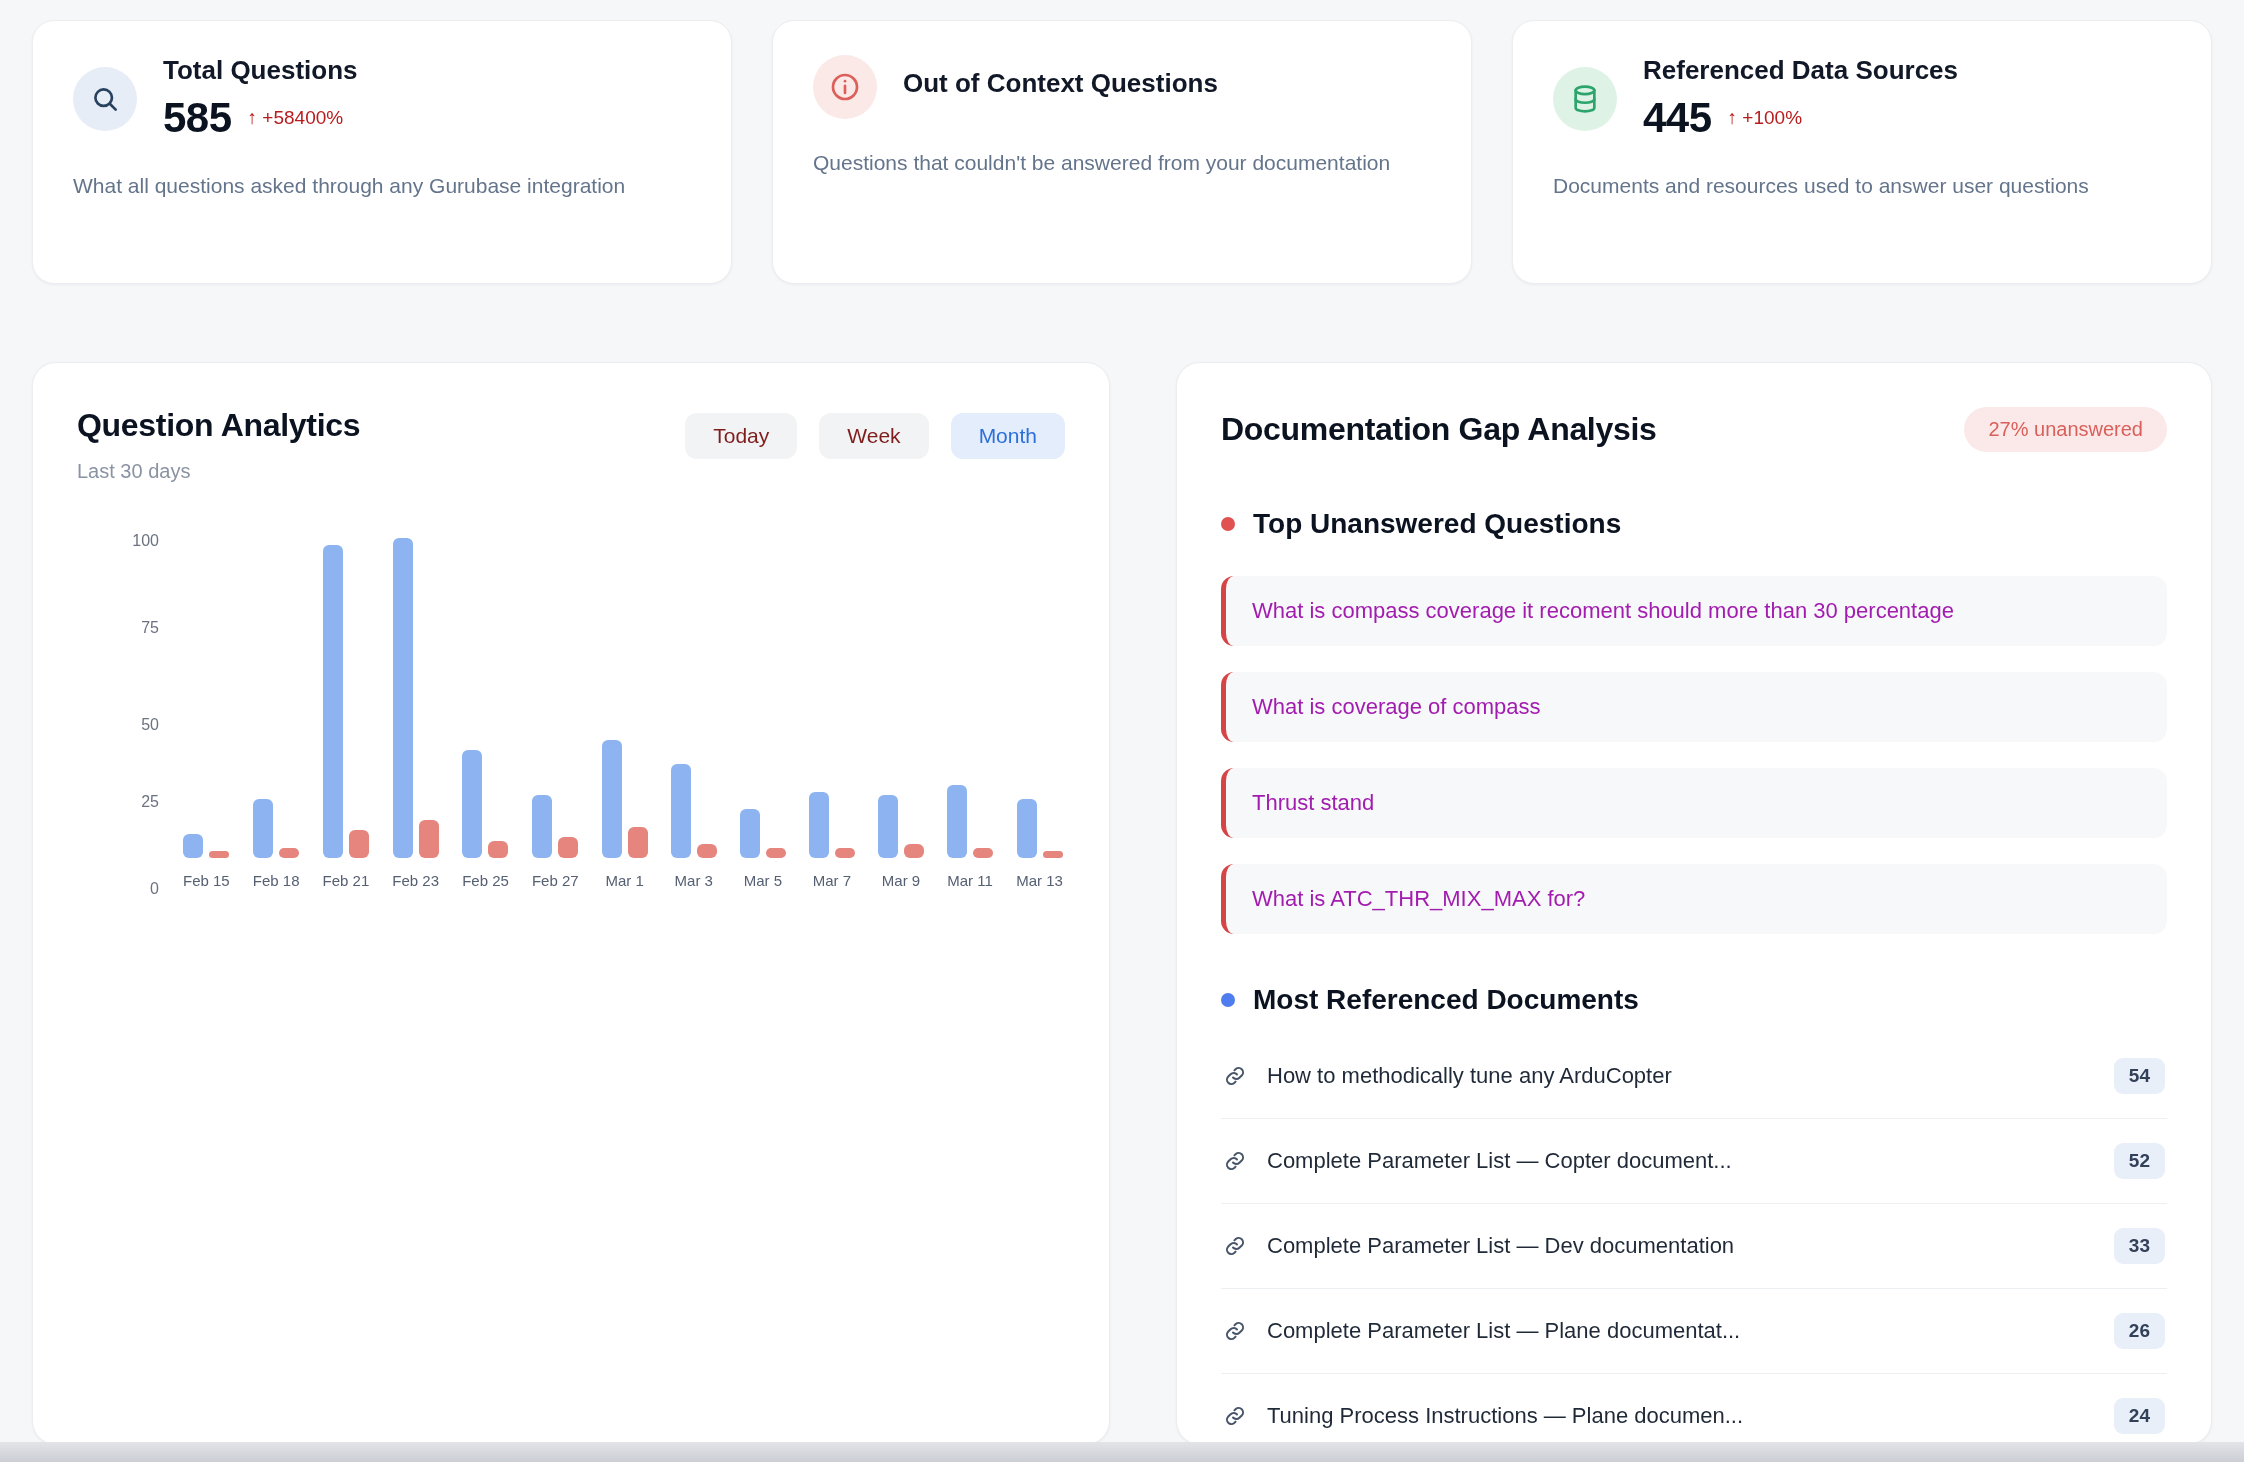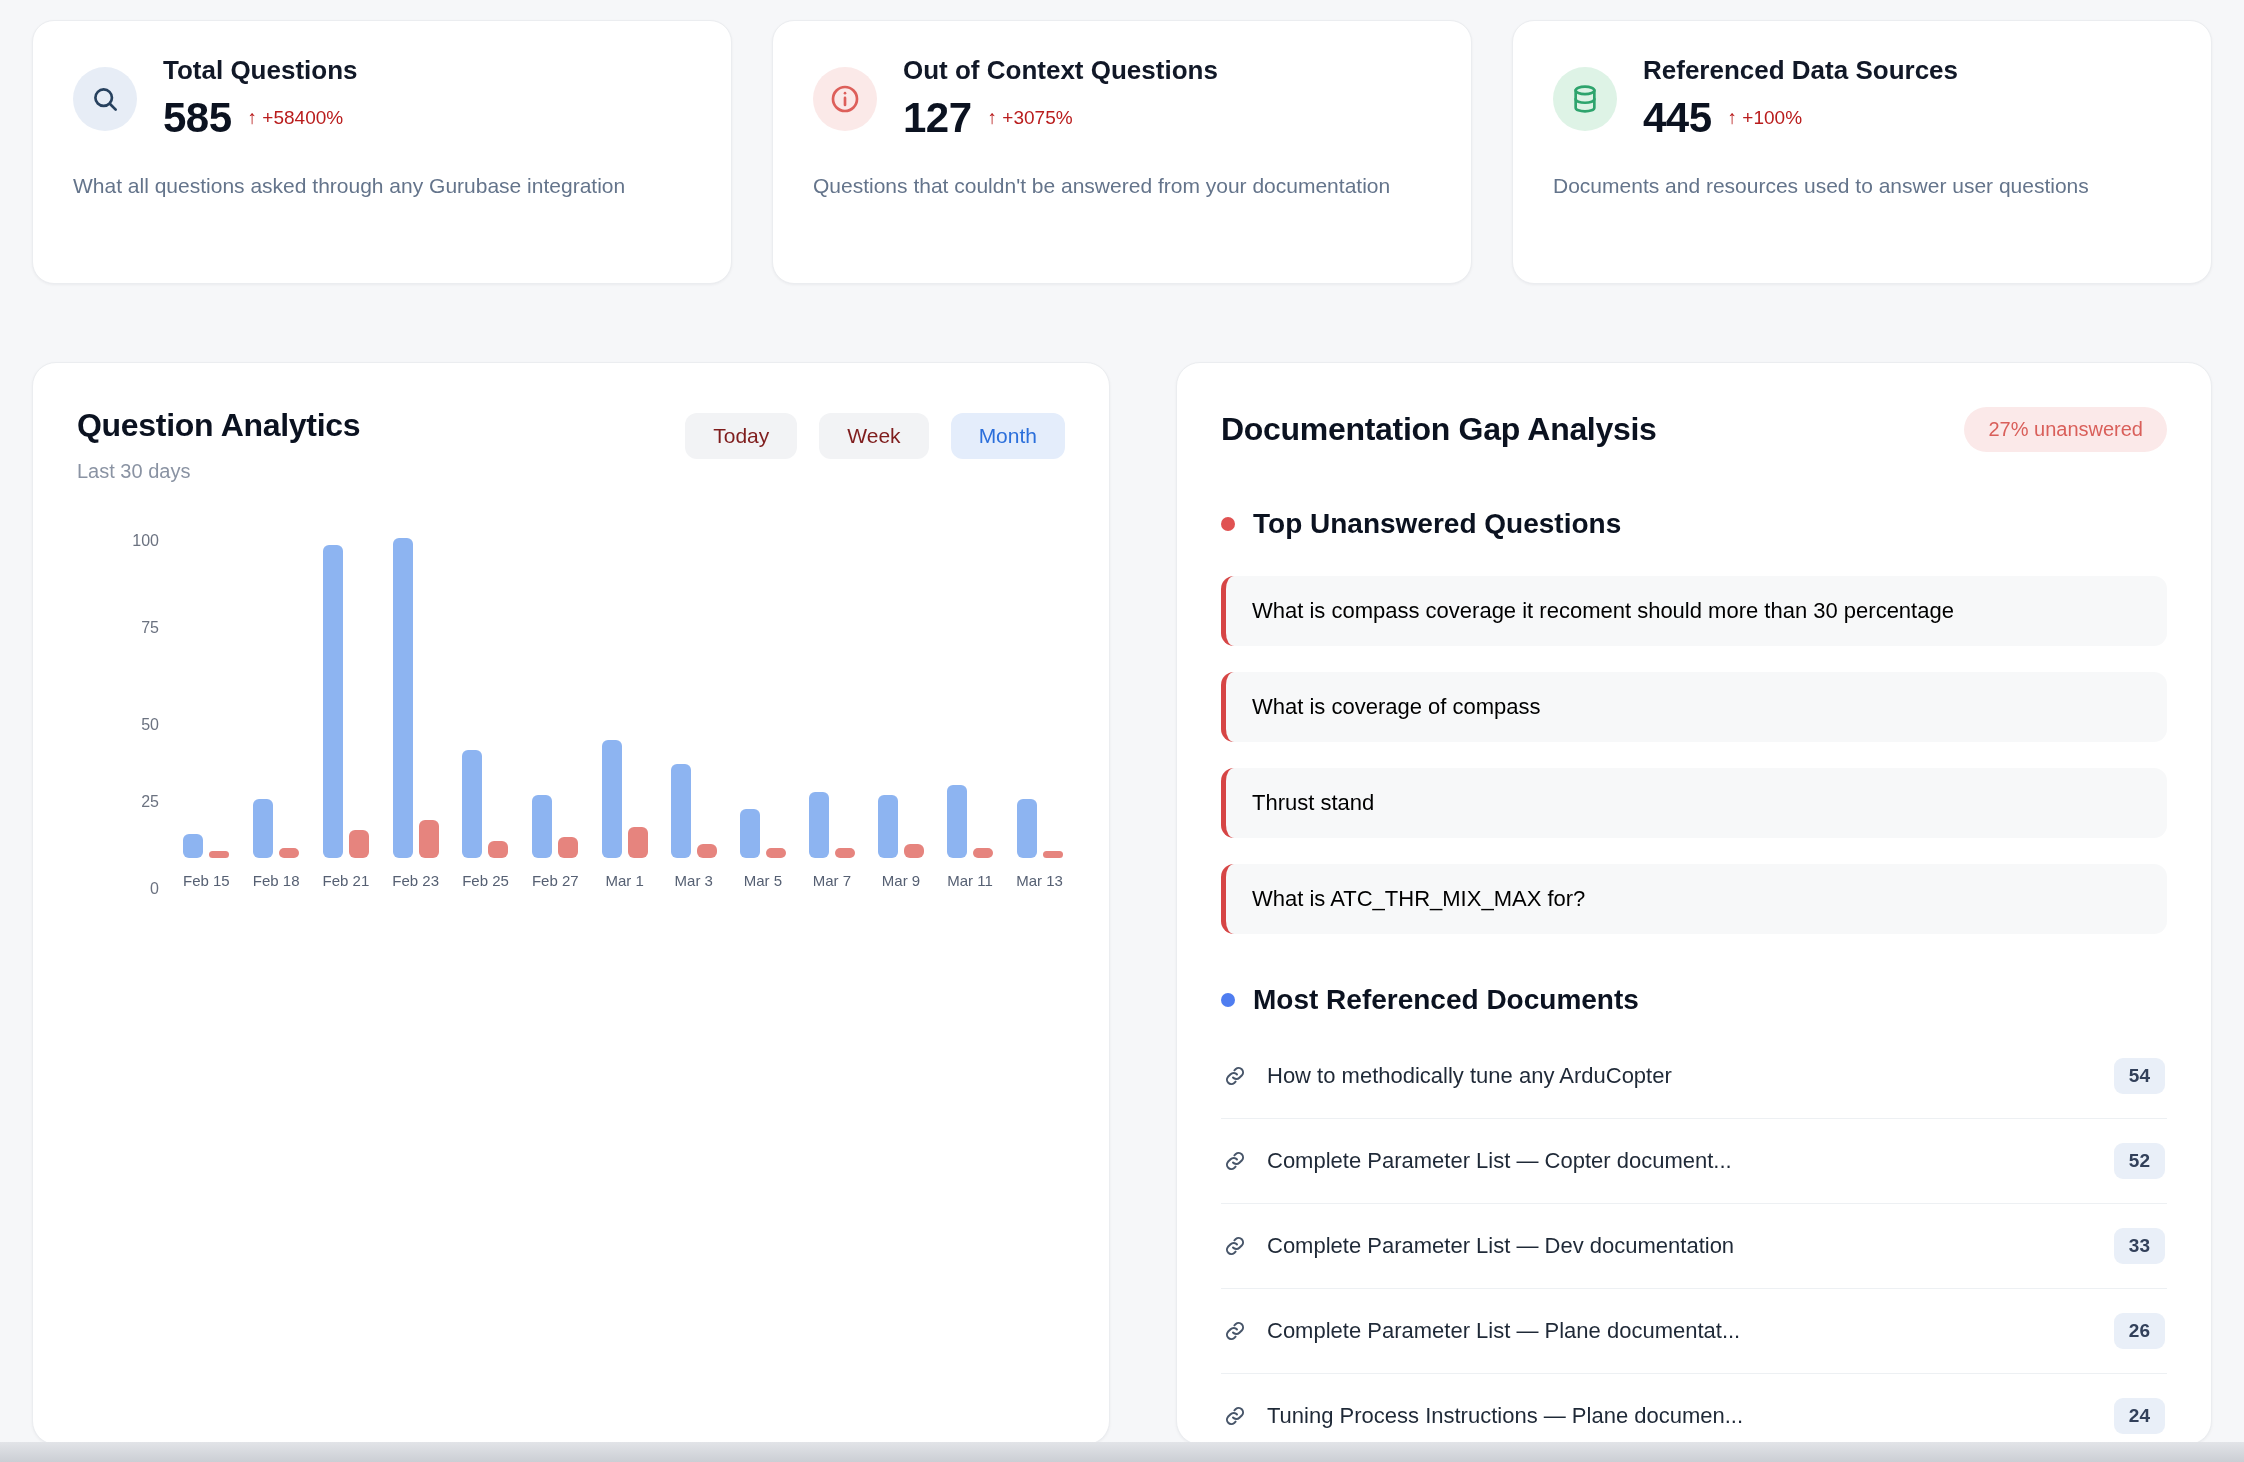--- a/index.html
+++ b/index.html
@@ -100,21 +100,21 @@
   .dot-red  { background:#e05252; }
   .dot-blue { background:#4f7df0; }
   .section-heading h3 { font-size:28px; font-weight:700; color:#0b1220; }
 
   .questions { margin-top:36px; }
   .question-row {
     background:#f7f8f9;
     border-left:5px solid #d64545;
     border-radius:13px;
     padding:22px 26px;
-    font-size:22px; color:#000000;
+    font-size:22px; color:#a21caf;
     margin-bottom:26px;
   }
   .docs { margin-top:18px; }
   .doc-row {
     display:flex; align-items:center; gap:20px;
     padding:24px 2px;
     border-bottom:1px solid #edf0f3;
     cursor:pointer;
   }
   .doc-row svg { width:24px; height:24px; flex:0 0 24px; }
@@ -157,24 +157,20 @@
       <div class="stat-top">
         <div class="stat-icon icon-bg-red">
           <svg viewBox="0 0 24 24" fill="none" stroke="#dd5f5a" stroke-width="2" stroke-linecap="round">
             <circle cx="12" cy="12" r="9"></circle>
             <line x1="12" y1="11.2" x2="12" y2="16.5"></line>
             <line x1="12" y1="7.6" x2="12.01" y2="7.6"></line>
           </svg>
         </div>
         <div>
           <div class="stat-title">Out of Context Questions</div>
-          <div class="stat-value-row">
-            <span class="stat-value">127</span>
-            <span class="stat-delta">↑ +3075%</span>
-          </div>
         </div>
       </div>
       <div class="stat-desc">Questions that couldn't be answered from your documentation</div>
     </div>
     <div class="stat-card">
       <div class="stat-top">
         <div class="stat-icon icon-bg-green">
           <svg viewBox="0 0 24 24" fill="none" stroke="#2ea46d" stroke-width="2" stroke-linecap="round">
             <ellipse cx="12" cy="5.5" rx="7" ry="2.8"></ellipse>
             <path d="M5 5.5v6.5c0 1.6 3.1 2.8 7 2.8s7-1.2 7-2.8V5.5"></path>

